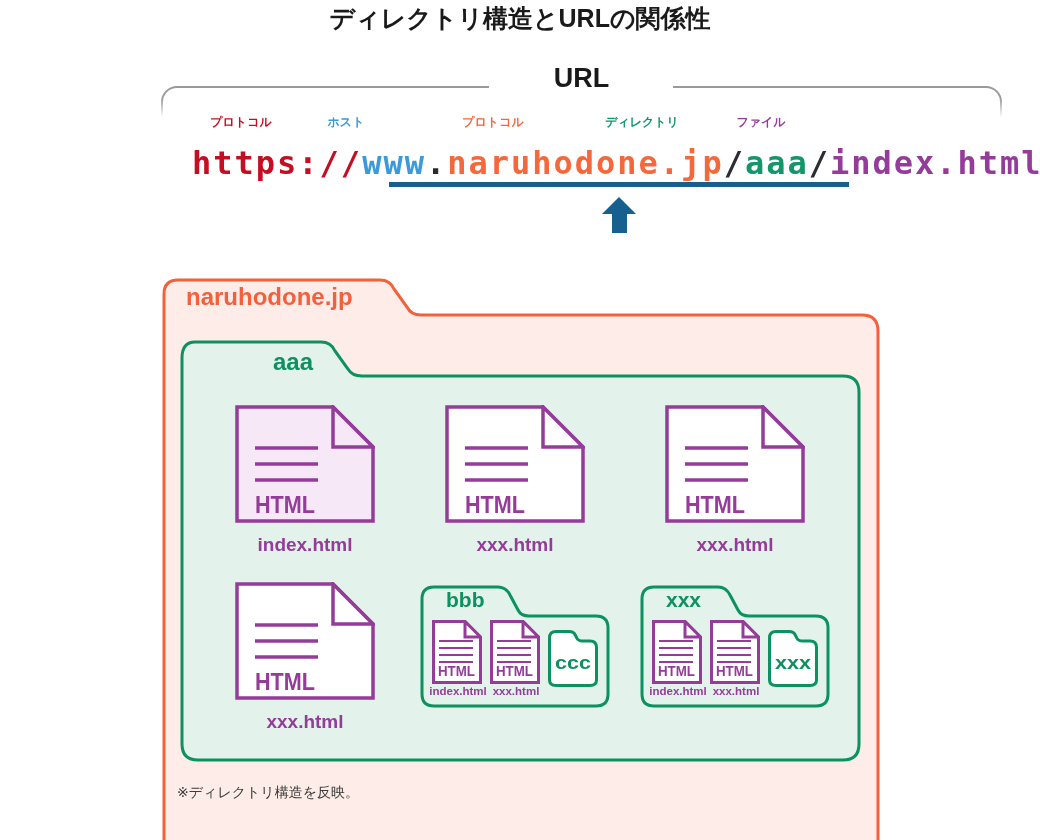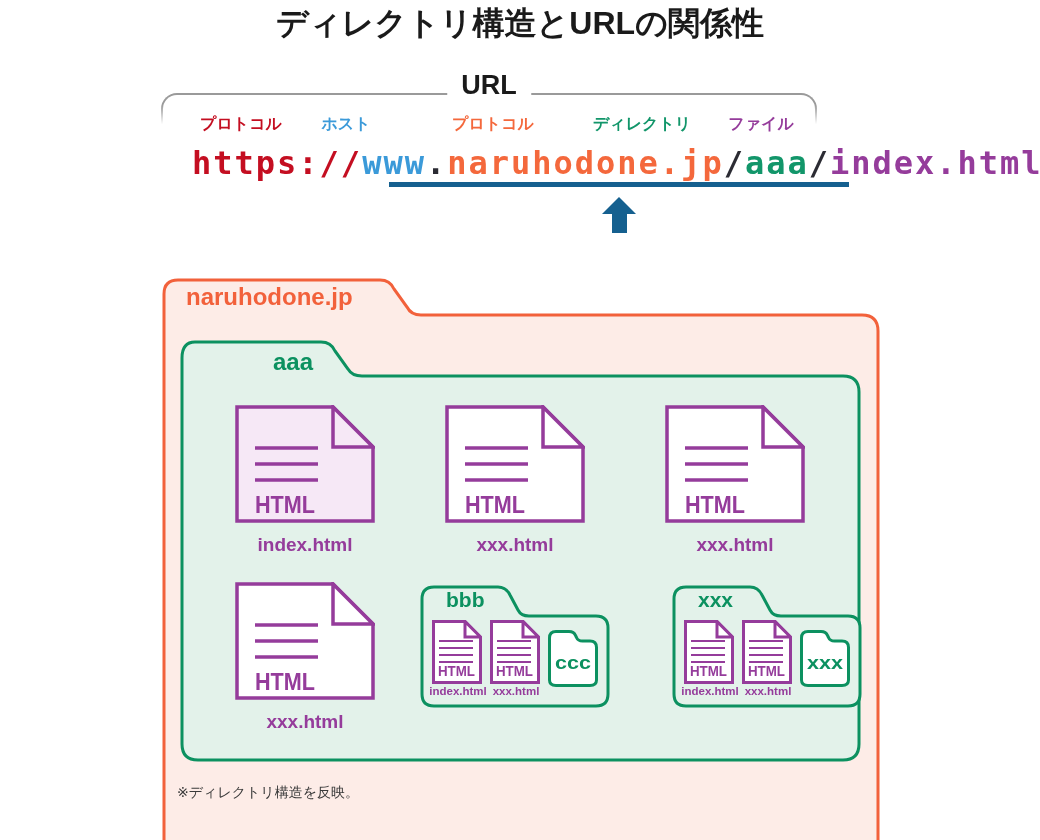--- a/index.html
+++ b/index.html
@@ -5,39 +5,39 @@
   html,body{margin:0;padding:0;background:#fff;}
   .canvas{
     position:relative;width:1040px;height:840px;margin:0 auto;
     background:#fff;overflow:hidden;
     font-family:"Liberation Sans","DejaVu Sans",sans-serif;
   }
 
   
   .title{
     position:absolute;left:520px;top:2px;transform:translateX(-50%);
-    font-size:32px;font-weight:bold;color:var(--ink);white-space:nowrap;margin:0;
+    font-size:25px;font-weight:bold;color:var(--ink);white-space:nowrap;margin:0;
   }
 
   
-  .bracket{position:absolute;left:161px;top:93px;width:646px;height:34px;padding-left:10px;}
+  .bracket{position:absolute;left:161px;top:86px;width:841px;height:34px;}
   .bracket .bl{position:absolute;left:0;top:0;width:326px;height:32px;
     border-top:2px solid var(--gray);border-left:2px solid var(--gray);
     border-top-left-radius:16px;}
   .bracket .br{position:absolute;right:0;top:0;width:327px;height:32px;
     border-top:2px solid var(--gray);border-right:2px solid var(--gray);
     border-top-right-radius:16px;}
   .bracket .fade{position:absolute;left:-3px;right:-3px;top:12px;height:24px;
     background:linear-gradient(to bottom, rgba(255,255,255,0), #fff 80%);}
   .bracket-label{position:absolute;left:50%;top:-23px;transform:translateX(-50%);
     font-size:27px;font-weight:bold;color:var(--ink);background:#fff;padding:0 14px;}
 
   
   .part-label{position:absolute;top:114px;transform:translateX(-50%);
-    font-size:16px;font-weight:bold;white-space:nowrap;}
+    font-size:12px;font-weight:bold;white-space:nowrap;}
   .pl-protocol{left:241px;color:var(--red);}
   .pl-host{left:346px;color:var(--blue);}
   .pl-domain{left:493px;color:var(--orange);}
   .pl-directory{left:642px;color:var(--green);}
   .pl-file{left:761px;color:var(--purple);}
 
   
   .url-line{position:absolute;left:192px;top:144px;white-space:nowrap;
     font-family:"DejaVu Sans Mono","Liberation Mono",monospace;
     font-size:32px;font-weight:bold;letter-spacing:2px;}
@@ -85,21 +85,21 @@
   .doc-label{position:absolute;transform:translateX(-50%);
     font-size:19px;font-weight:bold;color:var(--purple);white-space:nowrap;}
   .pos-l1{left:305px;top:534px;}
   .pos-l2{left:515px;top:534px;}
   .pos-l3{left:735px;top:534px;}
   .pos-l4{left:305px;top:711px;}
 
   
   .subfolder{position:absolute;width:170px;height:123px;}
   .pos-bbb{left:420px;top:585px;}
-  .pos-xxx{left:672px;top:585px;padding-left:22px;}
+  .pos-xxx{left:640px;top:585px;padding-left:22px;}
   .subfolder-bg{position:absolute;left:0;top:0;}
   .p-subfolder{fill:var(--green-fill);stroke:var(--green-stroke);stroke-width:3;}
   .subfolder-label{position:absolute;left:26px;top:3px;
     font-size:21px;font-weight:bold;color:var(--green-stroke);}
 
   .minidoc{position:absolute;width:50px;height:64px;}
   .pos-md1{left:12px;top:35px;}
   .pos-md2{left:70px;top:35px;}
   .p-mbody,.p-mfold{fill:#fff;stroke:var(--purple);stroke-width:3;}
   .minidoc line{stroke:var(--purple);stroke-width:2;}

